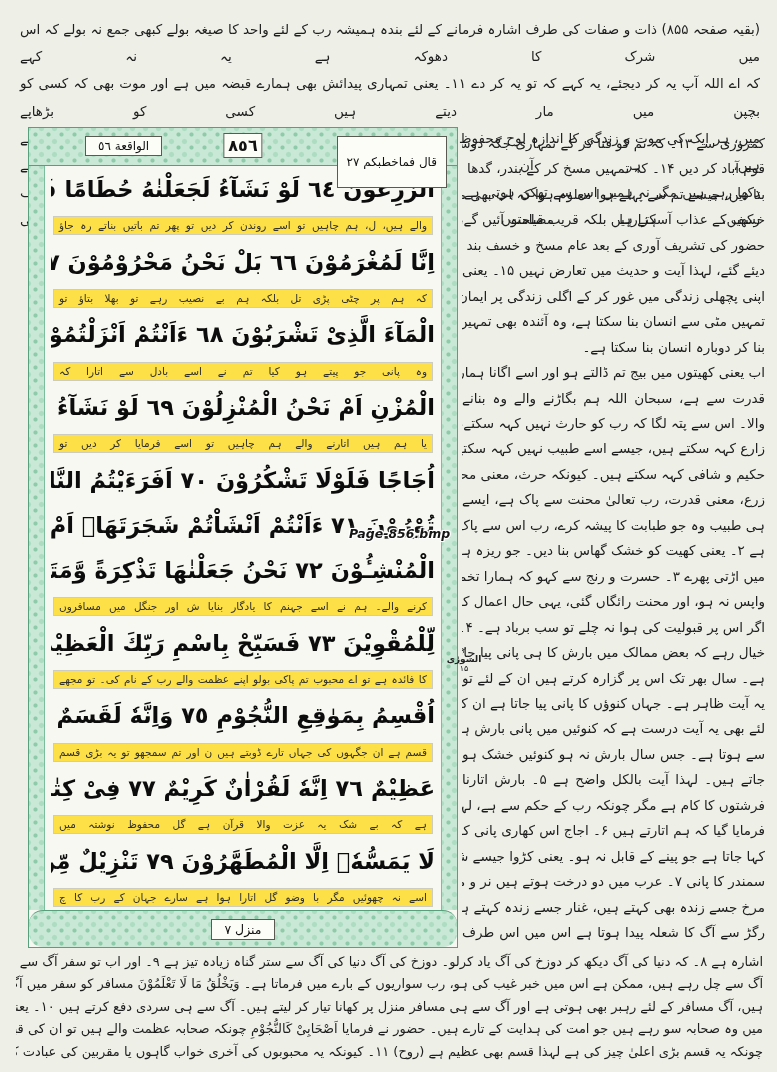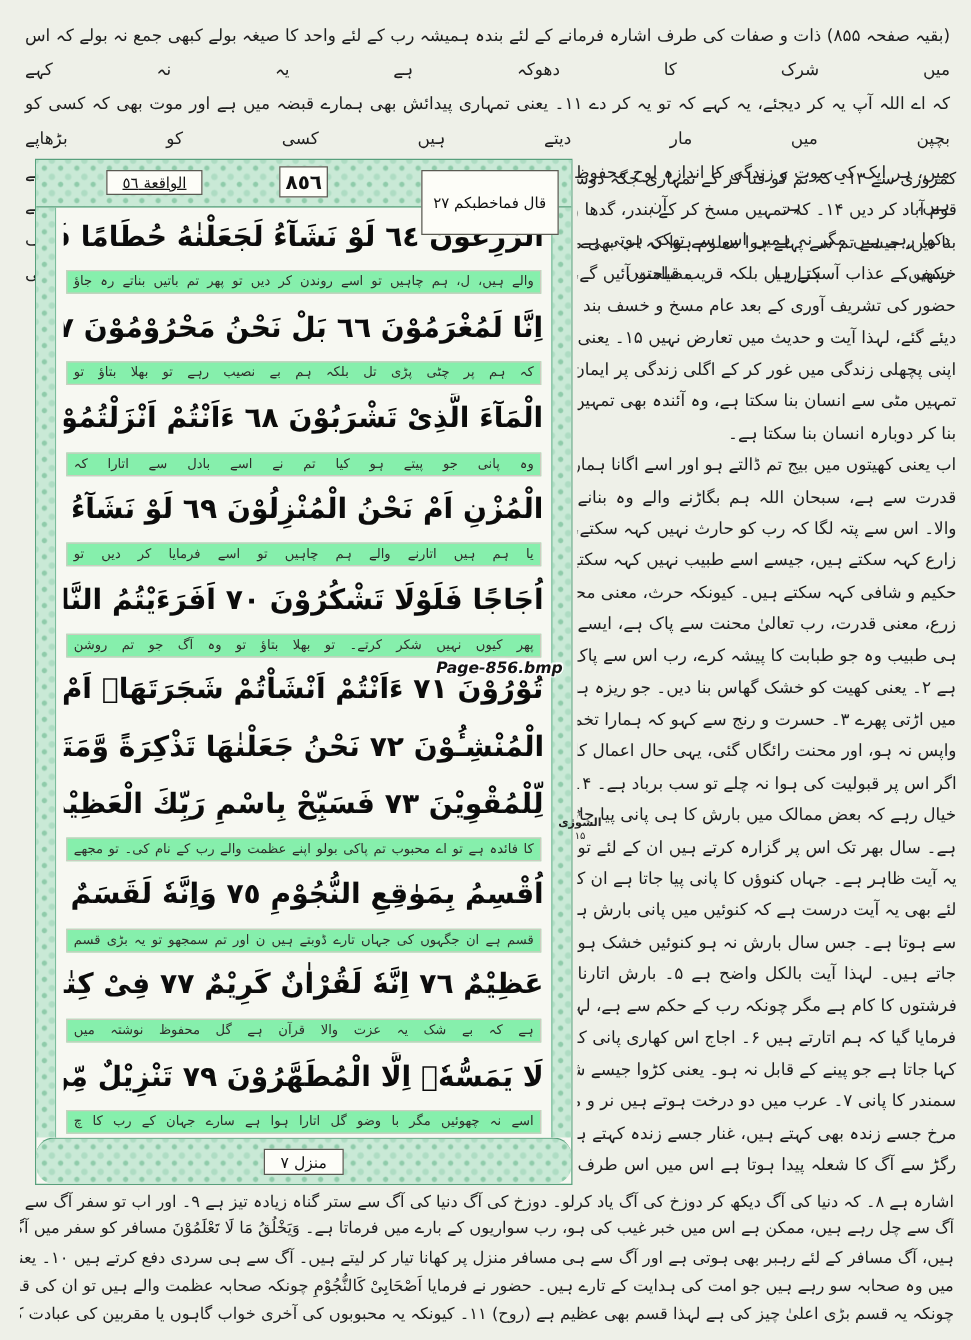--- a/index.html
+++ b/index.html
@@ -22,30 +22,30 @@
       radial-gradient(circle,#aedcc3 2px,transparent 3.2px);
     background-size:13px 13px,13px 13px;
     background-position:0 0,6px 7px;
   }
   .frame-header{height:37px;position:relative;border-bottom:1px solid #58a07c;flex:none;}
   .hbox{position:absolute;background:#fdfdf8;border:1px solid #5a5a52;
     direction:rtl;color:#111;white-space:nowrap;}
   .hbox-juz{right:10px;top:8px;font-size:12px;line-height:18px;padding:16px 9px;}
   .hbox-page{left:50%;top:5px;transform:translateX(-50%);font-size:16px;font-weight:bold;
     line-height:23px;padding:0 4px;letter-spacing:2px;}
-  .hbox-surah{left:56px;top:8px;font-size:12px;line-height:18px;padding:0 12px;text-decoration:underline;}
+  .hbox-surah{left:56px;top:8px;font-size:12px;line-height:18px;padding:0 12px;}
   .frame-mid{flex:1;display:flex;min-height:0;}
   .side-band{width:15px;flex:none;}
   .band-l{border-right:1px solid #7bbd9c;}
   .band-r{border-left:1px solid #7bbd9c;}
   .frame-content{flex:1;min-width:0;background:#f7f8f2;padding:4px 6px 2px 6px;
     display:flex;flex-direction:column;justify-content:space-between;}
   .line-arabic{direction:rtl;font-weight:bold;font-size:22.5px;line-height:39px;
     color:#0c0c0c;text-align:justify;text-align-last:justify;white-space:nowrap;overflow:hidden;}
-  .line-urdu{direction:rtl;background:#86efac;border:1px solid #ccccc0;
+  .line-urdu{direction:rtl;background:#fde047;border:1px solid #ccccc0;
     font-size:10.5px;line-height:17px;color:#30302c;padding:0 5px;margin:1px 2px;
     text-align:justify;text-align-last:justify;white-space:nowrap;overflow:hidden;}
   .frame-footer{height:36px;flex:none;position:relative;border-top:1px solid #58a07c;
     display:flex;align-items:center;justify-content:center;border-radius:14px;}
   .manzil-box{background:#fdfdf8;border:1px solid #5a5a52;direction:rtl;
     font-size:12.5px;line-height:19px;padding:0 12px;color:#111;}
   
   .right-col{position:absolute;left:462px;top:131px;width:303px;}
   .rc-line{direction:rtl;font-size:13.5px;line-height:25.45px;color:#1d1d1d;
     text-align:justify;text-align-last:justify;white-space:nowrap;overflow:hidden;}
@@ -86,23 +86,23 @@
     <div class="frame-content">
         <div class="fline line-arabic">الزّٰرِعُوْنَ ٦٤ لَوْ نَشَآءُ لَجَعَلْنٰهُ حُطَامًا فَظَلْتُمْ تَفَكَّهُوْنَ ٦٥</div>
         <div class="fline line-urdu">والے ہیں، ل، ہم چاہیں تو اسے روندن کر دیں تو پھر تم باتیں بناتے رہ جاؤ</div>
         <div class="fline line-arabic">اِنَّا لَمُغْرَمُوْنَ ٦٦ بَلْ نَحْنُ مَحْرُوْمُوْنَ ٦٧ اَفَرَءَیْتُمُ</div>
         <div class="fline line-urdu">کہ ہم پر چٹی پڑی تل بلکہ ہم بے نصیب رہے تو بھلا بتاؤ تو</div>
         <div class="fline line-arabic">الْمَآءَ الَّذِیْ تَشْرَبُوْنَ ٦٨ ءَاَنْتُمْ اَنْزَلْتُمُوْهُ مِنَ</div>
         <div class="fline line-urdu">وہ پانی جو پیتے ہو کیا تم نے اسے بادل سے اتارا کہ</div>
         <div class="fline line-arabic">الْمُزْنِ اَمْ نَحْنُ الْمُنْزِلُوْنَ ٦٩ لَوْ نَشَآءُ جَعَلْنٰهُ</div>
         <div class="fline line-urdu">یا ہم ہیں اتارنے والے ہم چاہیں تو اسے فرمایا کر دیں تو</div>
         <div class="fline line-arabic">اُجَاجًا فَلَوْلَا تَشْكُرُوْنَ ٧٠ اَفَرَءَیْتُمُ النَّارَ الَّتِیْ</div>
-        <div class="fline line-urdu">پھر کیوں نہیں شکر کرتے۔ تو بھلا بتاؤ تو وہ آگ جو تم روشن</div>
         <div class="fline line-arabic">تُوْرُوْنَ ٧١ ءَاَنْتُمْ اَنْشَاْتُمْ شَجَرَتَهَاۤ اَمْ نَحْنُ</div>
         <div class="fline line-arabic">الْمُنْشِـُٔوْنَ ٧٢ نَحْنُ جَعَلْنٰهَا تَذْكِرَةً وَّمَتَاعًا</div>
+        <div class="fline line-urdu">کرنے والے۔ ہم نے اسے جہنم کا یادگار بنایا ش اور جنگل میں مسافروں</div>
         <div class="fline line-arabic">لِّلْمُقْوِیْنَ ٧٣ فَسَبِّحْ بِاسْمِ رَبِّكَ الْعَظِیْمِ ٧٤ فَلَاۤ</div>
         <div class="fline line-urdu">کا فائدہ ہے تو اے محبوب تم پاکی بولو اپنے عظمت والے رب کے نام کی۔ تو مجھے</div>
         <div class="fline line-arabic">اُقْسِمُ بِمَوٰقِعِ النُّجُوْمِ ٧٥ وَاِنَّهٗ لَقَسَمٌ لَّوْ تَعْلَمُوْنَ</div>
         <div class="fline line-urdu">قسم ہے ان جگہوں کی جہاں تارے ڈوبتے ہیں ن اور تم سمجھو تو یہ بڑی قسم</div>
         <div class="fline line-arabic">عَظِیْمٌ ٧٦ اِنَّهٗ لَقُرْاٰنٌ كَرِیْمٌ ٧٧ فِیْ كِتٰبٍ مَّكْنُوْنٍ ٧٨</div>
         <div class="fline line-urdu">ہے کہ بے شک یہ عزت والا قرآن ہے گل محفوظ نوشتہ میں</div>
         <div class="fline line-arabic">لَا یَمَسُّهٗۤ اِلَّا الْمُطَهَّرُوْنَ ٧٩ تَنْزِیْلٌ مِّنْ رَّبِّ الْعٰلَمِیْنَ ٨٠</div>
         <div class="fline line-urdu">اسے نہ چھوئیں مگر با وضو گل اتارا ہوا ہے سارے جہان کے رب کا چ</div>
       </div>
     <div class="side-band band-r ornament"></div>

